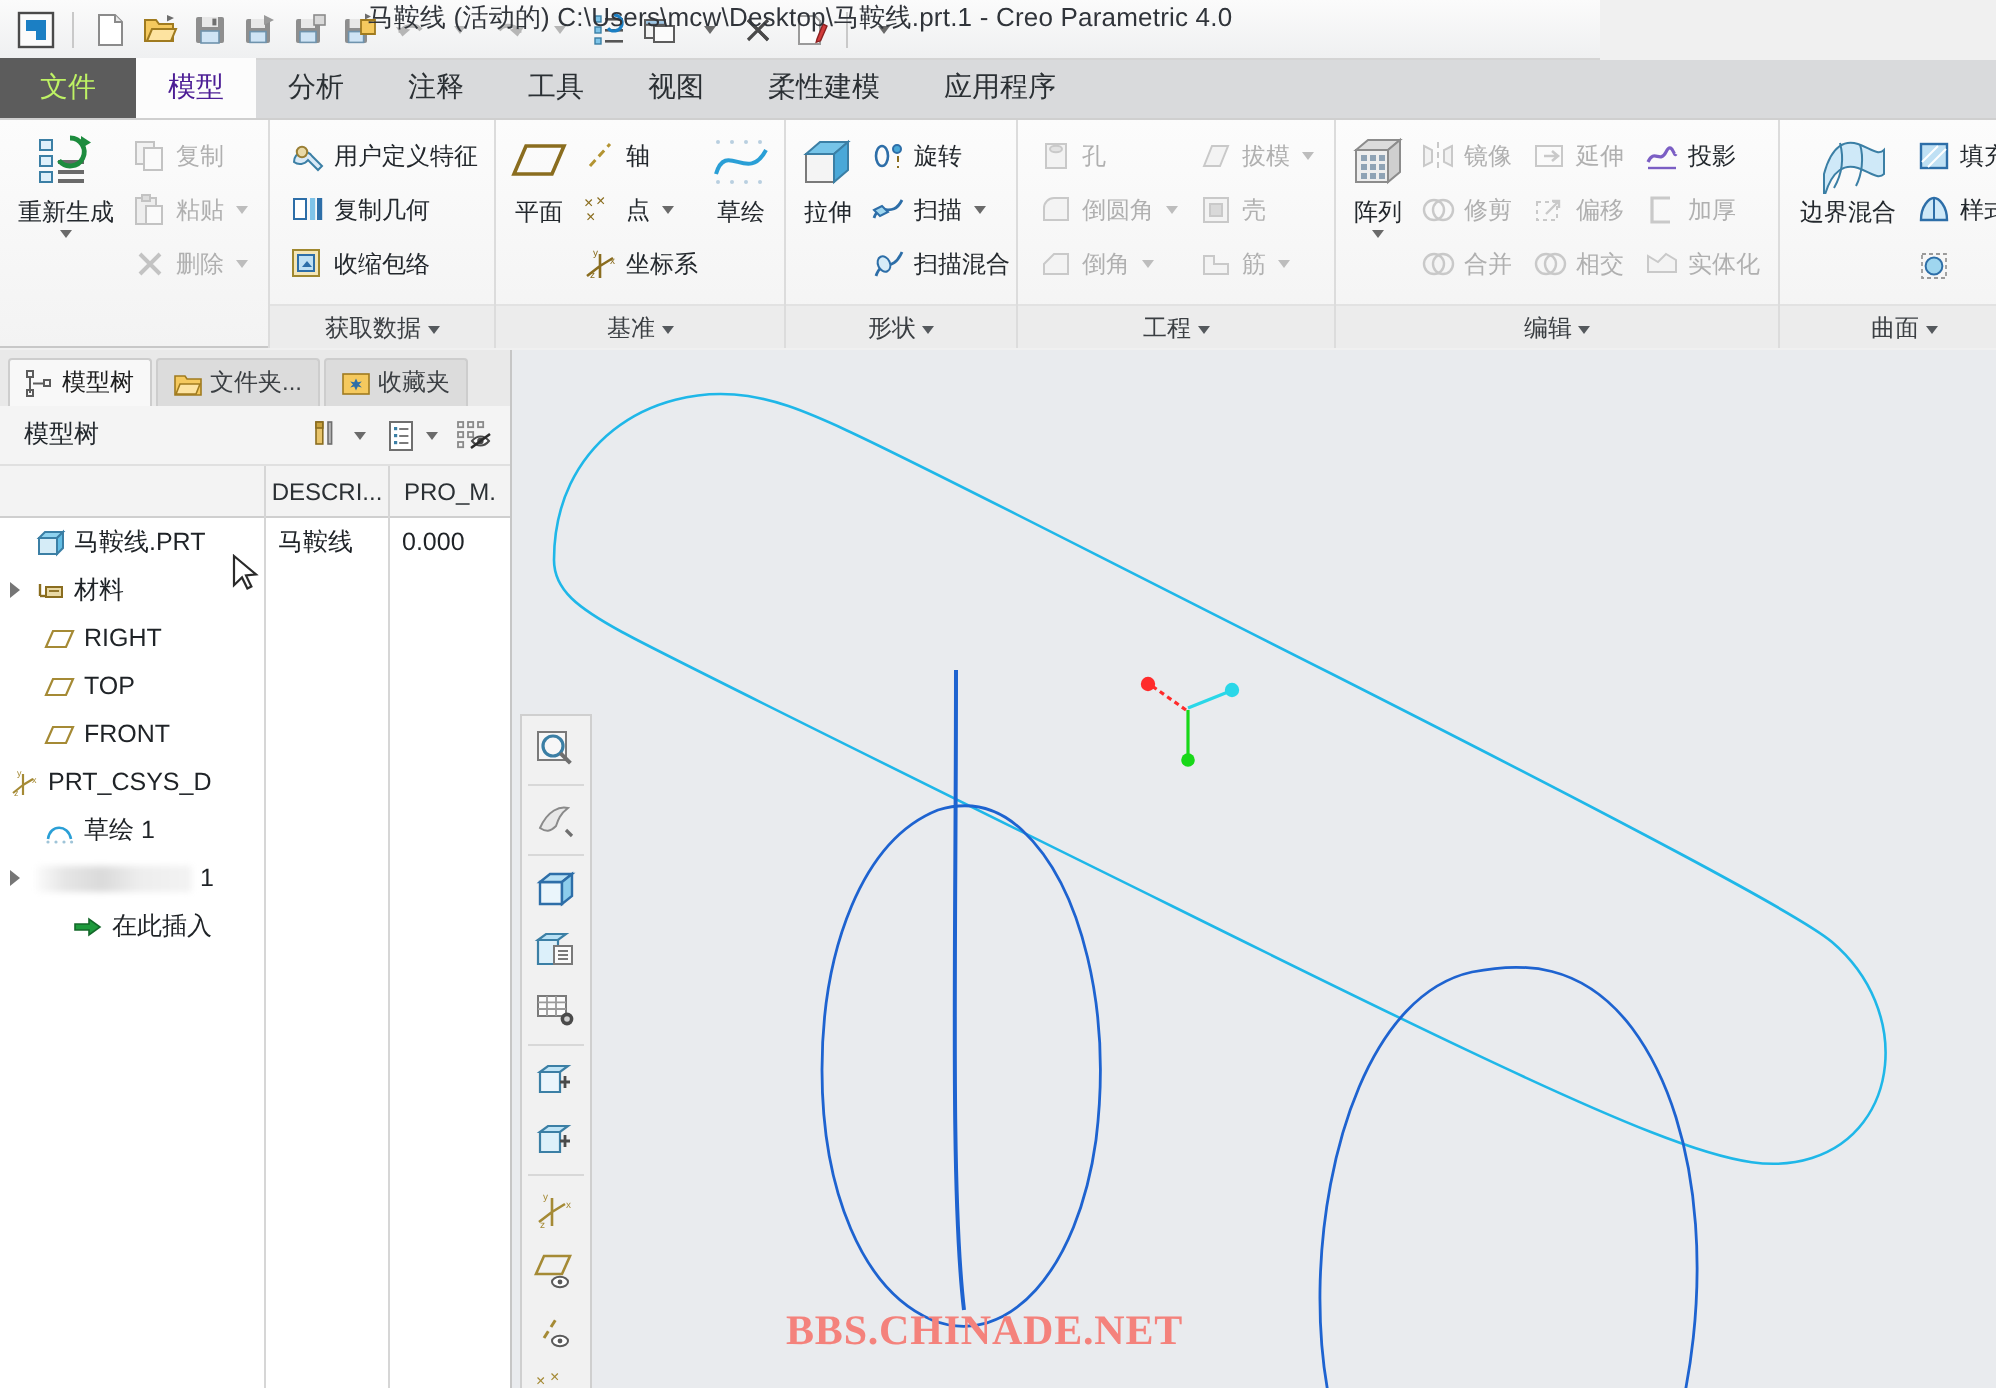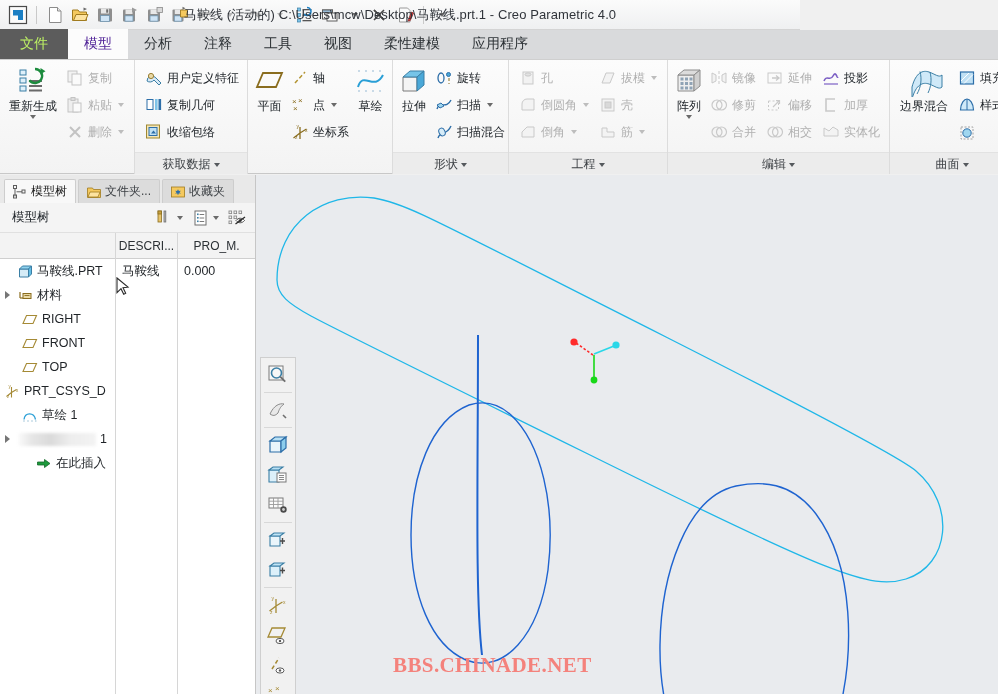--- a/index.html
+++ b/index.html
@@ -10,21 +10,21 @@
     color:#23282d;
     background:#e8e8e8;
   }
   .app { position:relative; width:998px; height:694px; background:#f0f0f0; }
 
   
   .titlebar {
     position:absolute; left:0; top:0; width:800px; height:30px;
     background:linear-gradient(#fbfbfb,#eff0f1);
     border-bottom:1px solid #d4d4d4;
-    display:flex; align-items:center;
+    display:flex; 
   }
   .qat { display:flex; align-items:center; gap:1px; padding-left:6px; }
   .qbtn {
     width:24px; height:24px; display:flex; align-items:center; justify-content:center;
     position:relative;
   }
   .qsep { width:1px; height:18px; background:#c9c9c9; margin:0 5px; }
   .title-text {
     position:absolute; left:0; right:0; text-align:center;
     font-size:13px; color:#30343a; letter-spacing:.1px;
@@ -91,21 +91,21 @@
   }
   .dock-tab.active { background:#f8f8f8; color:#1d1d1d; }
   .tree-toolbar {
     height:30px; display:flex; align-items:center; background:#f4f4f4;
     padding:0 6px; gap:4px; border-bottom:1px solid #e0e0e0;
   }
   .tree-toolbar .tt-title { font-size:12.5px; color:#23282d; margin-right:auto; padding-left:6px;}
   .tt-btn { display:flex; align-items:center; gap:2px; height:22px; padding:0 2px; }
 
   .tree-area { position:absolute; left:0; top:58px; right:0; bottom:0; background:#fff; display:flex; }
-  .tree-col-left { width:116px; background:#fff; border-right:1px solid #d6d6d6; }
+  .tree-col-left { width:133px; background:#fff; border-right:1px solid #d6d6d6; }
   .tree-col-mid  { width:62px; border-right:1px solid #d6d6d6; background:#fff;}
   .tree-col-right{ flex:1; background:#fff;text-align:right; }
   .colhead {
     height:26px; background:#f3f3f3; border-bottom:1px solid #cfcfcf;
     display:flex; align-items:center; justify-content:center;
     font-size:12px; color:#2b3034; overflow:hidden; white-space:nowrap;
   }
   .colhead.blank { }
   .treerow {
     height:24px; display:flex; align-items:center; gap:4px; font-size:12.5px; color:#1f2327;
@@ -424,20 +424,23 @@
                 <circle cx="3" cy="24" r="1"></circle>
                   <circle cx="10" cy="24" r="1"></circle>
                   <circle cx="17" cy="24" r="1"></circle>
                   <circle cx="24" cy="24" r="1"></circle>
               </g>
               <path d="M2 20C7 3 18 25 27 8" fill="none" stroke="#2a9fd6" stroke-width="2"></path>
             </svg>
           </span>
           <span class="lbl">草绘</span>
         </div>
+      </div>
+      <div class="rgroup-label">
+        <span>基准</span><span class="cap-caret"></span>
       </div>
     </div>
 
     <div class="rgroup" style="width:116px">
       <div class="rgroup-body">
         <div class="bigbtn" style="width:44px">
           <span class="ico big">
             <svg width="32" height="30" viewBox="0 0 32 30">
               <path d="M4 10h14v14H4z" fill="#f4f4f4" stroke="#7a7a7a" stroke-width="1"></path>
               <path d="M4 10l7-6h14l-7 6z" fill="#76c4e8" stroke="#3b7fa5" stroke-width="1"></path>
@@ -826,29 +829,29 @@
             </svg>
           </span>
           <span>RIGHT</span>
         </div>
         <div class="treerow" style="padding-left:22px">
           <span class="ico" style="width:16px;height:15px;flex:0 0 16px">
             <svg width="16" height="15" viewBox="0 0 16 15">
               <path d="M4.5 3.5h10l-3.5 8h-10z" fill="none" stroke="#a58a35" stroke-width="1.1"></path>
             </svg>
           </span>
-          <span>FRONT</span>
+          <span>TOP</span>
         </div>
         <div class="treerow" style="padding-left:22px">
           <span class="ico" style="width:16px;height:15px;flex:0 0 16px">
             <svg width="16" height="15" viewBox="0 0 16 15">
               <path d="M4.5 3.5h10l-3.5 8h-10z" fill="none" stroke="#a58a35" stroke-width="1.1"></path>
             </svg>
           </span>
-          <span>TOP</span>
+          <span>FRONT</span>
         </div>
 
         <div class="treerow" style="padding-left:4px">
           <span class="ico" style="width:16px;height:15px;flex:0 0 16px">
             <svg width="16" height="15" viewBox="0 0 16 15">
               <path d="M7.5 13.5V3M7.5 8.5L2.5 12.5M7.5 8.5L12.5 5.5" stroke="#a58a35" stroke-width="1.1" fill="none"></path>
               <text x="4.5" y="4" font-size="4.5" fill="#a58a35" font-family="Liberation Sans">y</text>
               <text x="3" y="14" font-size="4.5" fill="#a58a35" font-family="Liberation Sans">z</text>
               <text x="12" y="7.5" font-size="4.5" fill="#a58a35" font-family="Liberation Sans">x</text>
             </svg>

